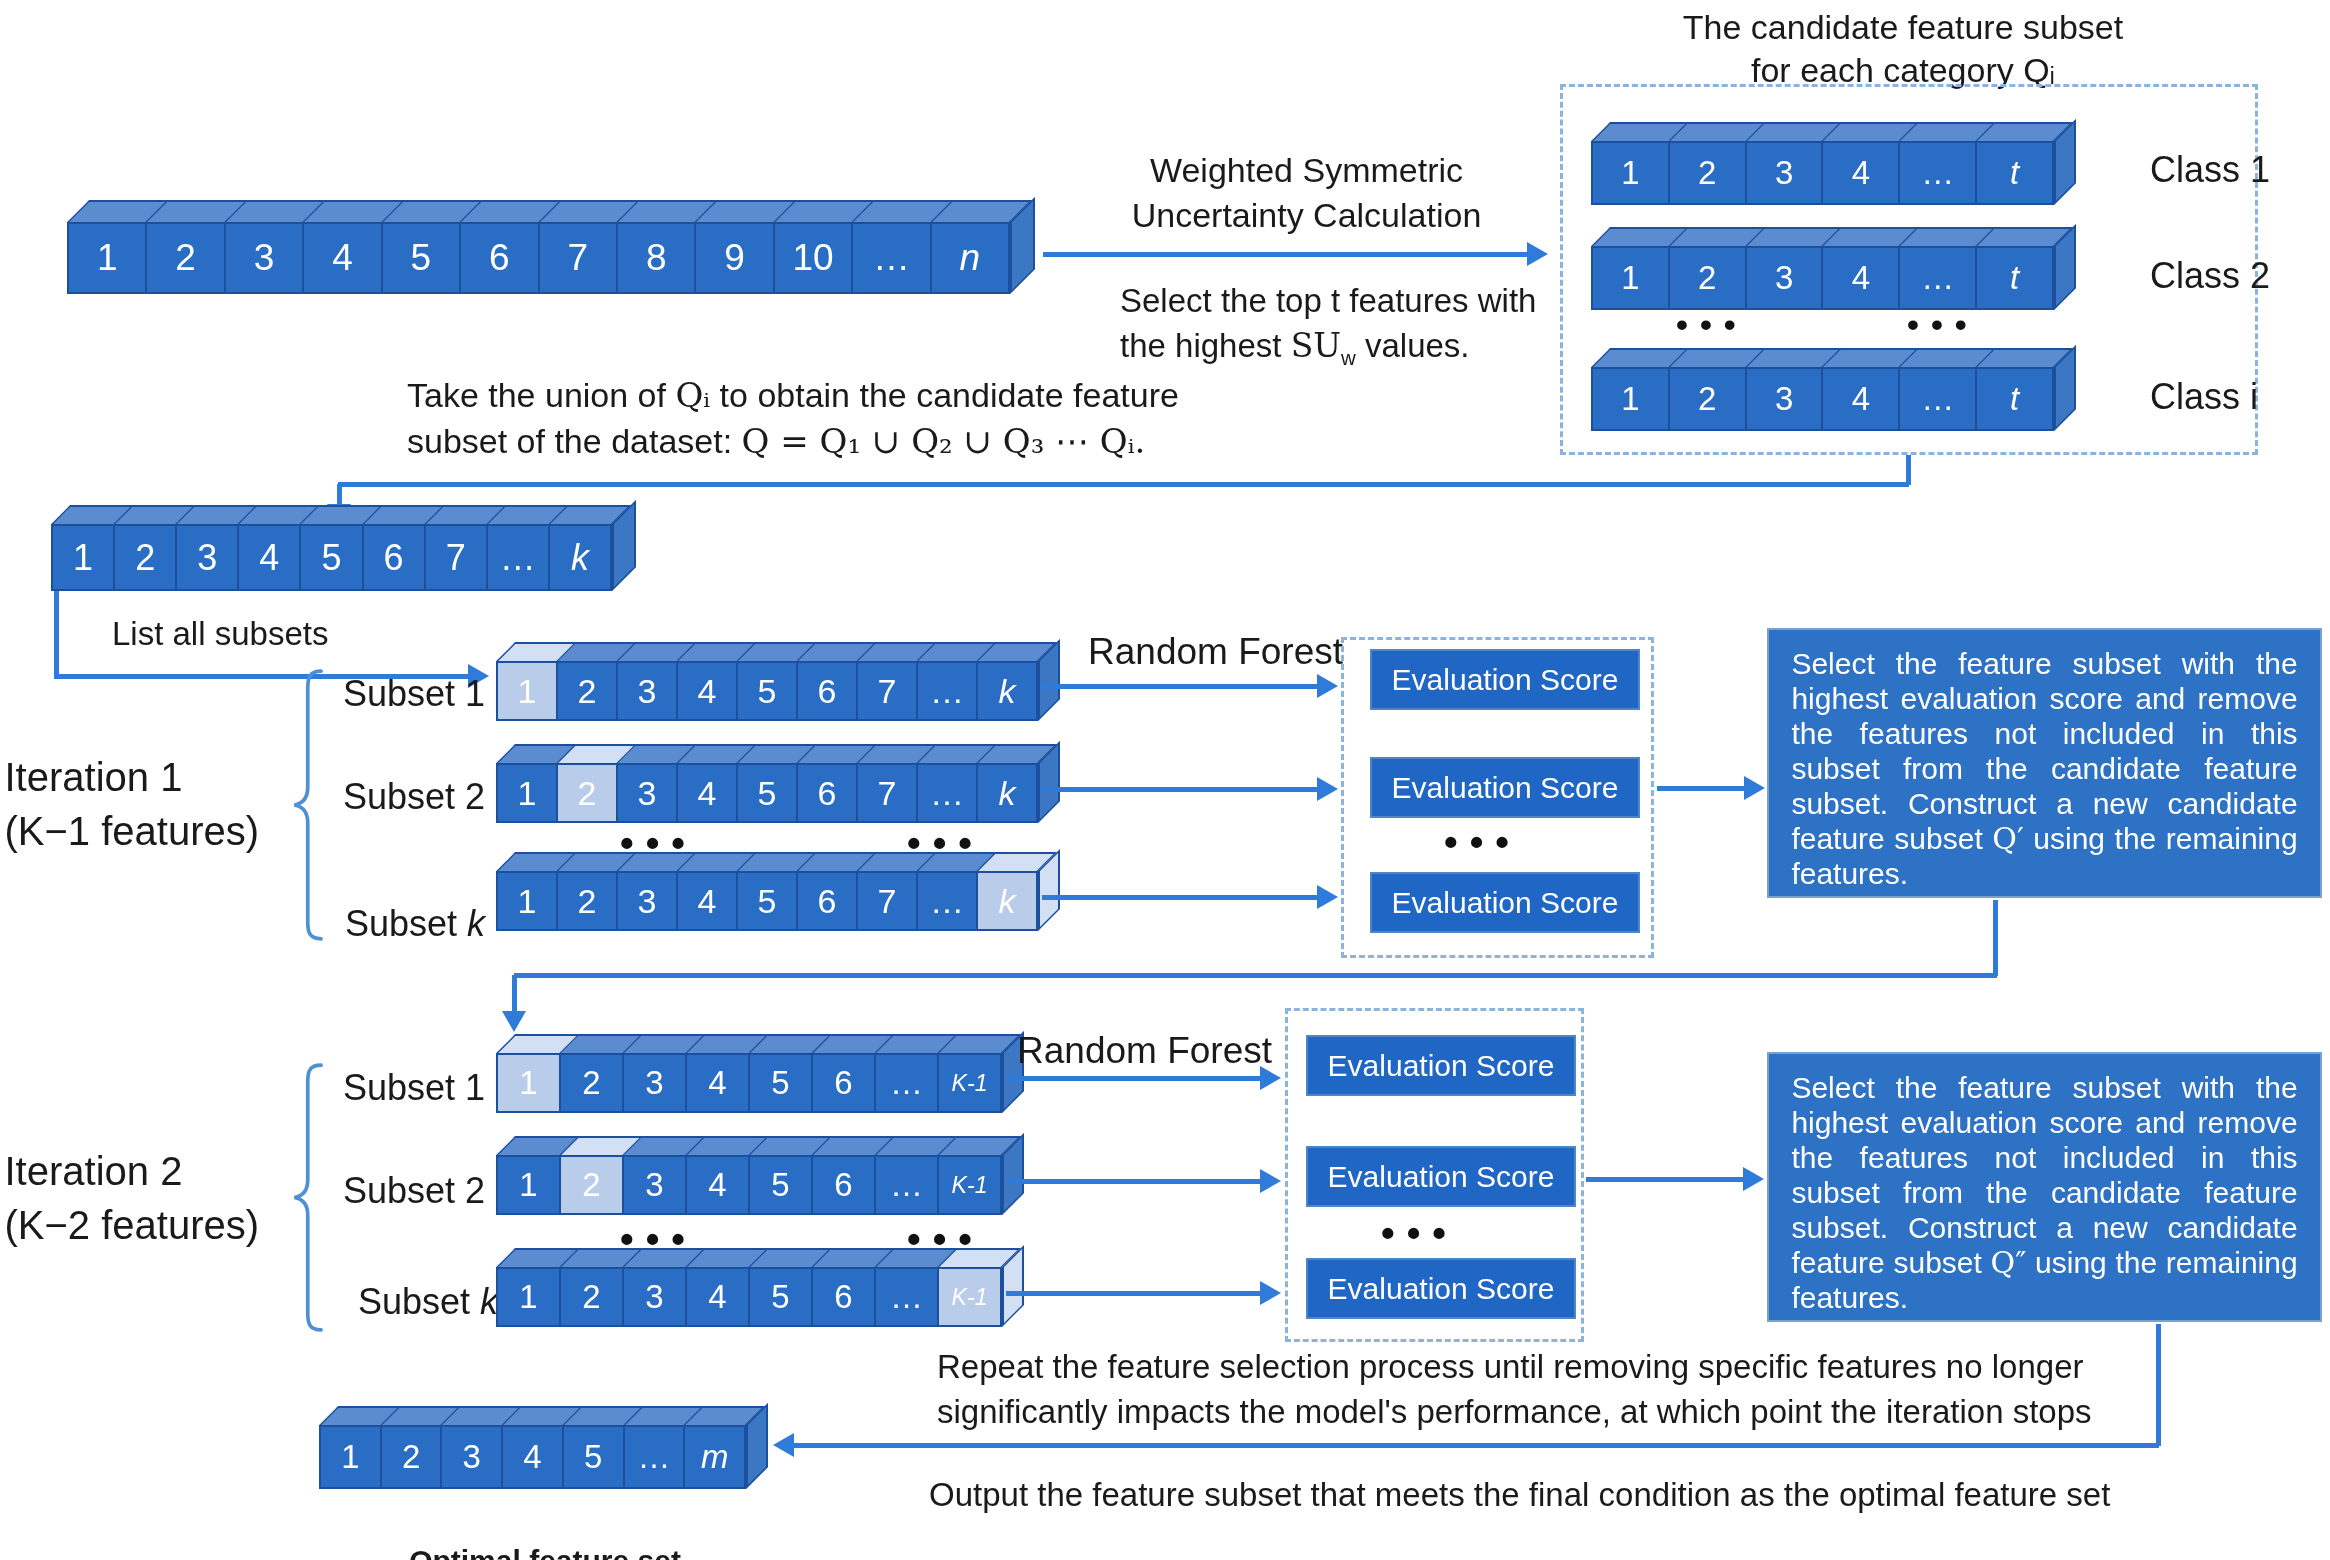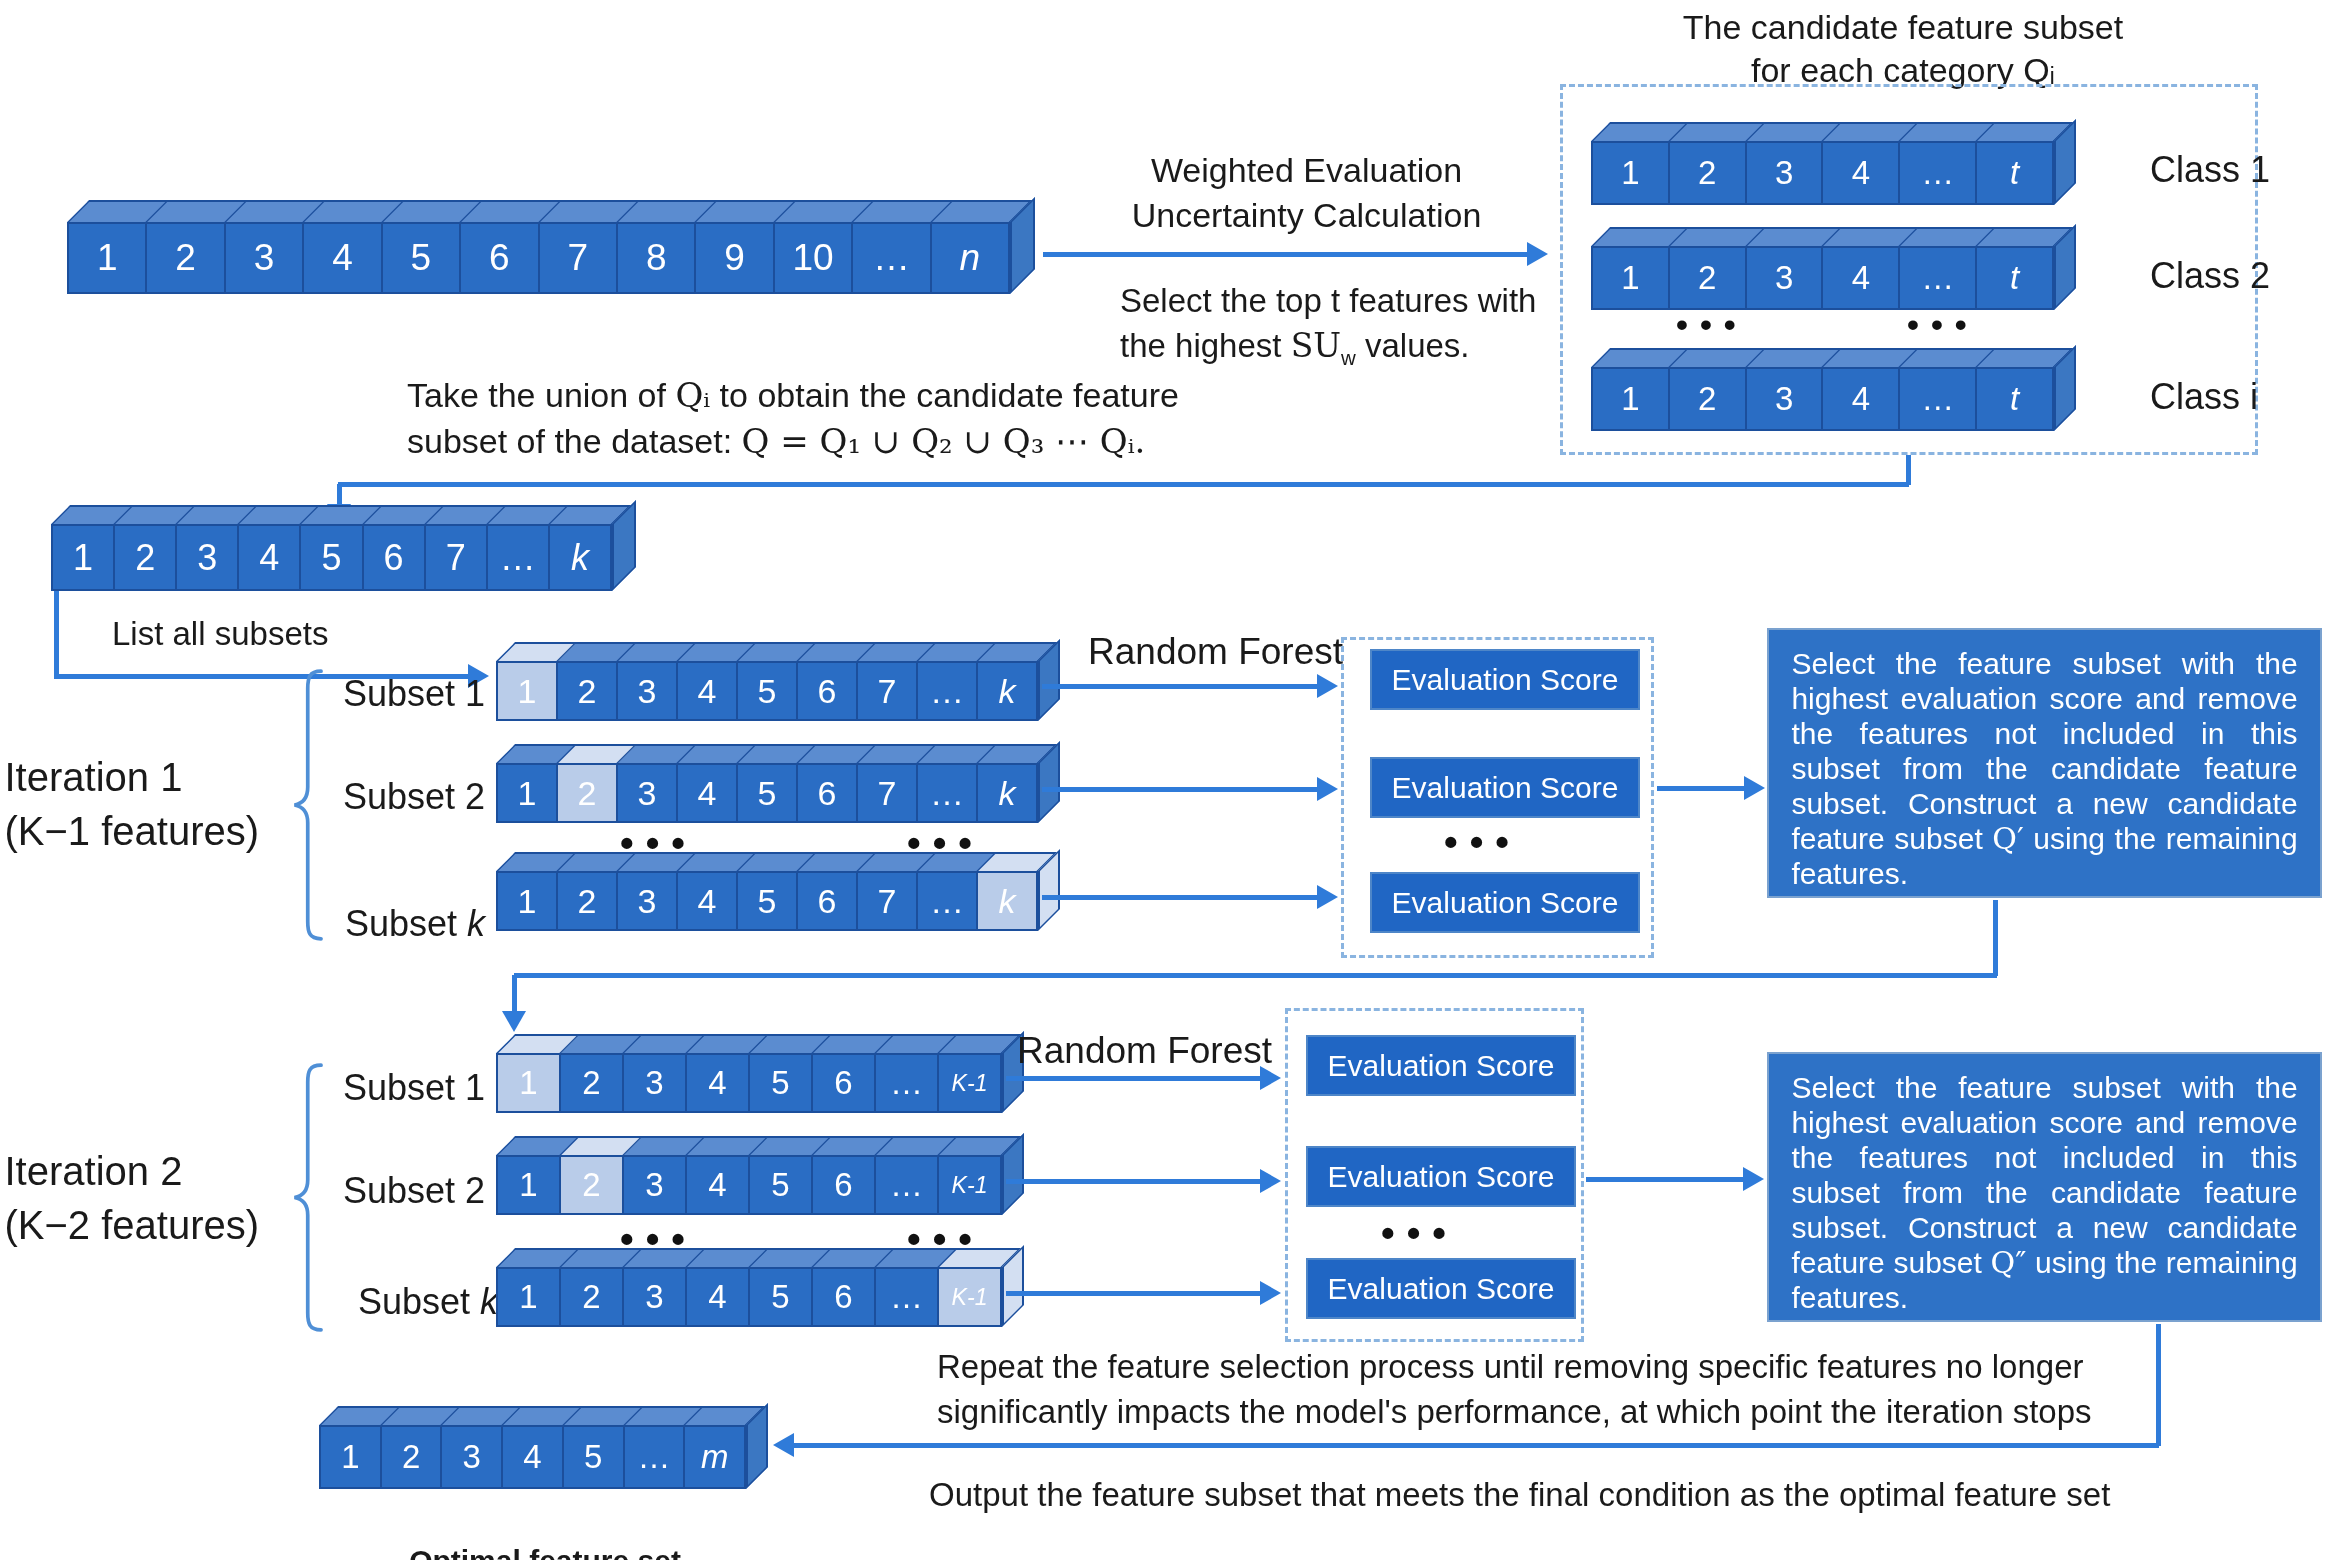--- a/index.html
+++ b/index.html
@@ -109,21 +109,21 @@
         </div>
         <div class="cell">
           <span class="it">n</span>
         </div>
       </div>
       <div class="bside"></div>
     </div>
 
   <div class="harrow" style="left:1043px;top:252px;width:485px;"></div>
   <div class="t center" style="left:1075px;top:148px;width:463px;font-size:34px;line-height:45px;">
-    <div>Weighted Evaluation</div>
+    <div>Weighted Symmetric</div>
     <div>Uncertainty Calculation</div>
   </div>
   <div class="t" style="left:1120px;top:278px;font-size:33px;line-height:45px;">
     <div>Select the top t features with</div>
     <div>
       <span>the highest </span><span class="mi">SU</span><sub>w</sub><span> values.</span>
     </div>
   </div>
 
   <div class="t center" style="left:1627px;top:6px;width:552px;font-size:34px;line-height:43px;">

